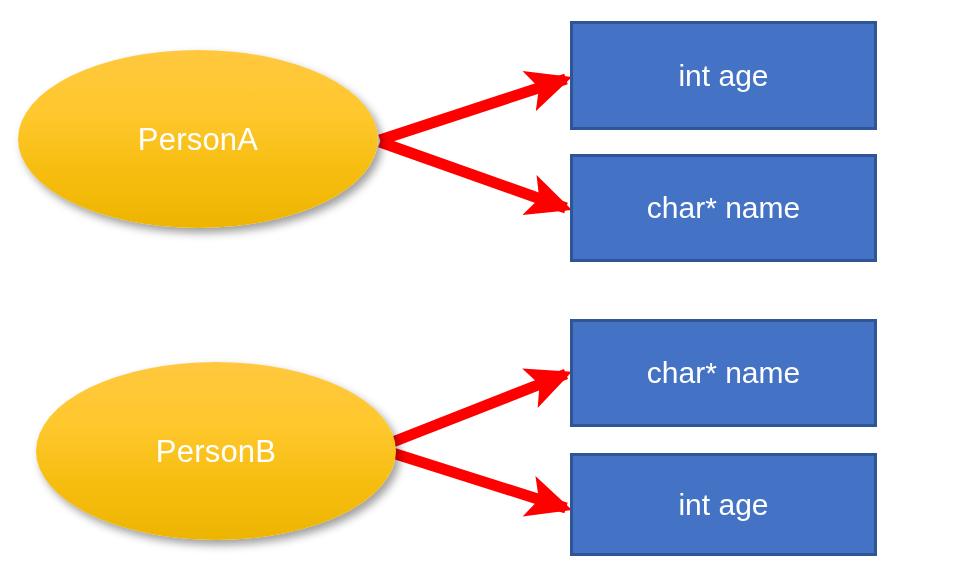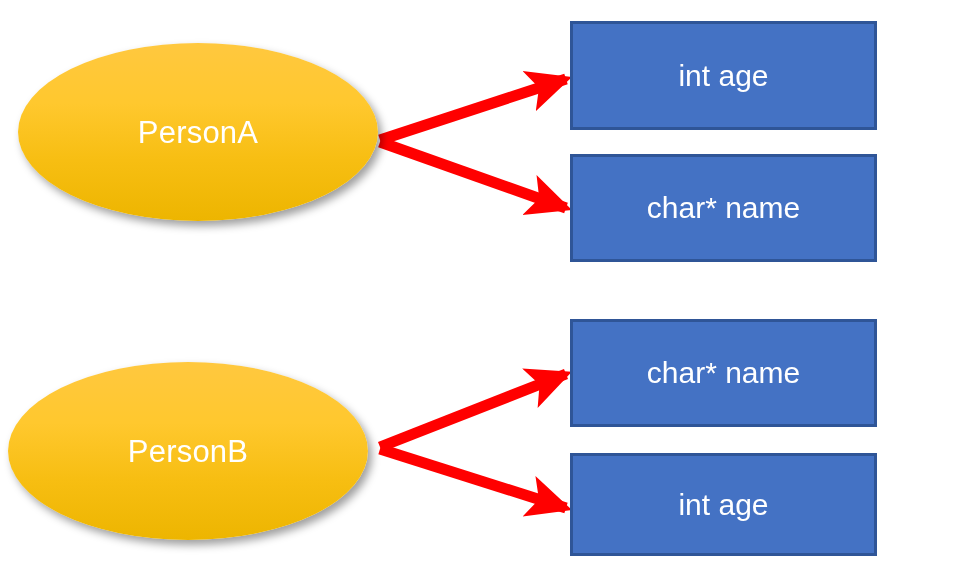--- a/index.html
+++ b/index.html
@@ -41,22 +41,22 @@
   }
   .ellipse-label {
     color: #ffffff;
     font-size: 31px;
     font-weight: 400;
     letter-spacing: 0.2px;
     line-height: 1;
     text-align: center;
     user-select: none;
   }
-  #ellipse-person-a { left: 18px; top: 43px; }
-  #ellipse-person-b { left: 8px; top: 362px; }
+  #ellipse-person-a { left: 18px; top: 50px; }
+  #ellipse-person-b { left: 36px; top: 362px; }
 
   
   .member-box {
     position: absolute;
     left: 570px;
     width: 307px;
     box-sizing: border-box;
     background: #4472C4;
     border: 3px solid #2F5597;
     display: flex;

